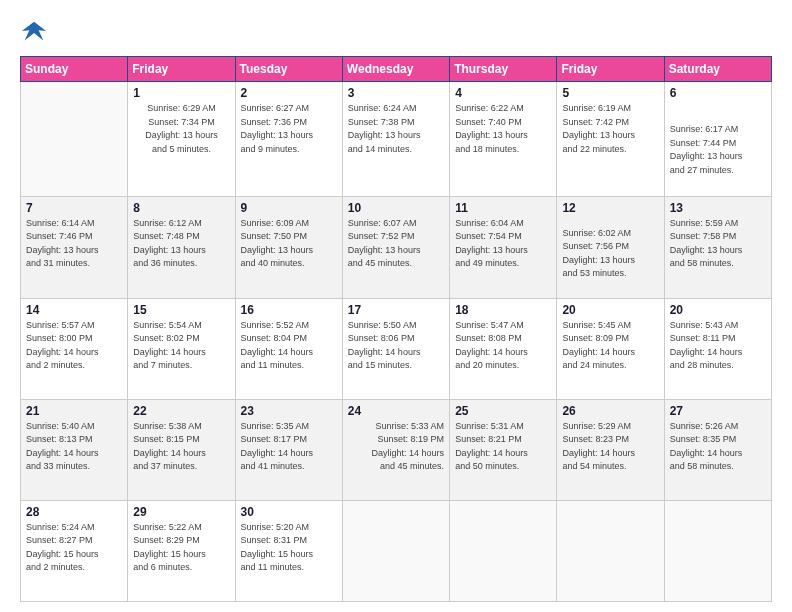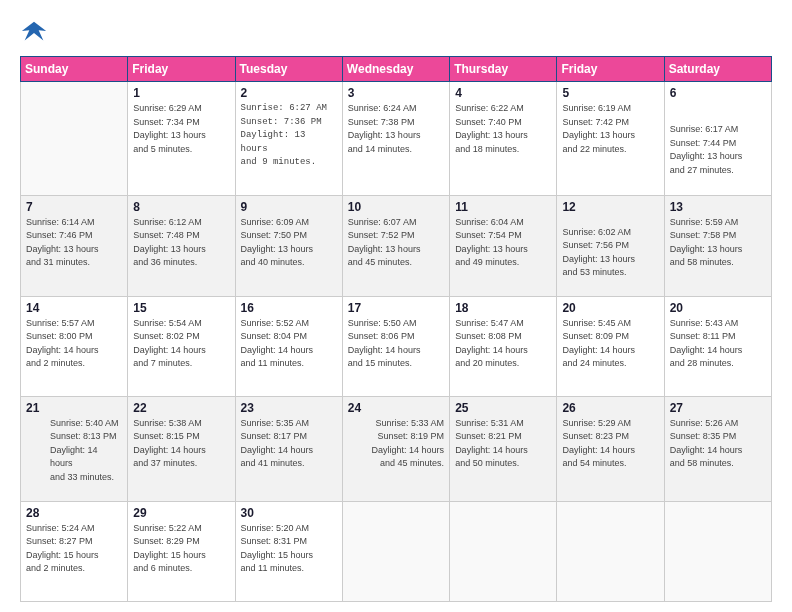--- a/index.html
+++ b/index.html
@@ -123,28 +123,28 @@
           <th>Thursday</th>
           <th>Friday</th>
           <th>Saturday</th>
         </tr>
     </thead>
     <tbody id="calendar-body">
         <tr>
           <td class="empty"></td>
           <td>
             <span class="day-num">1</span>
-            <div class="day-info" style="white-space: pre-line;">Sunrise: 6:29 AM
+            <div class="day-info" style="white-space: pre-line; text-align: center;">Sunrise: 6:29 AM
 Sunset: 7:34 PM
 Daylight: 13 hours
 and 5 minutes.</div>
           </td>
           <td>
             <span class="day-num">2</span>
-            <div class="day-info" style="white-space: pre-line; font-family: Liberation Mono, monospace;">Sunrise: 6:27 AM
+            <div class="day-info" style="white-space: pre-line;">Sunrise: 6:27 AM
 Sunset: 7:36 PM
 Daylight: 13 hours
 and 9 minutes.</div>
           </td>
           <td>
             <span class="day-num">3</span>
             <div class="day-info" style="white-space: pre-line;">Sunrise: 6:24 AM
 Sunset: 7:38 PM
 Daylight: 13 hours
 and 14 minutes.</div>
@@ -269,21 +269,21 @@
             <span class="day-num">20</span>
             <div class="day-info" style="white-space: pre-line;">Sunrise: 5:43 AM
 Sunset: 8:11 PM
 Daylight: 14 hours
 and 28 minutes.</div>
           </td>
         </tr>
         <tr class="row-shaded">
           <td>
             <span class="day-num">21</span>
-            <div class="day-info" style="white-space: pre-line; margin-left: 24px;">Sunrise: 5:40 AM
+            <div class="day-info" style="white-space: pre-line;">Sunrise: 5:40 AM
 Sunset: 8:13 PM
 Daylight: 14 hours
 and 33 minutes.</div>
           </td>
           <td>
             <span class="day-num">22</span>
             <div class="day-info" style="white-space: pre-line;">Sunrise: 5:38 AM
 Sunset: 8:15 PM
 Daylight: 14 hours
 and 37 minutes.</div>

